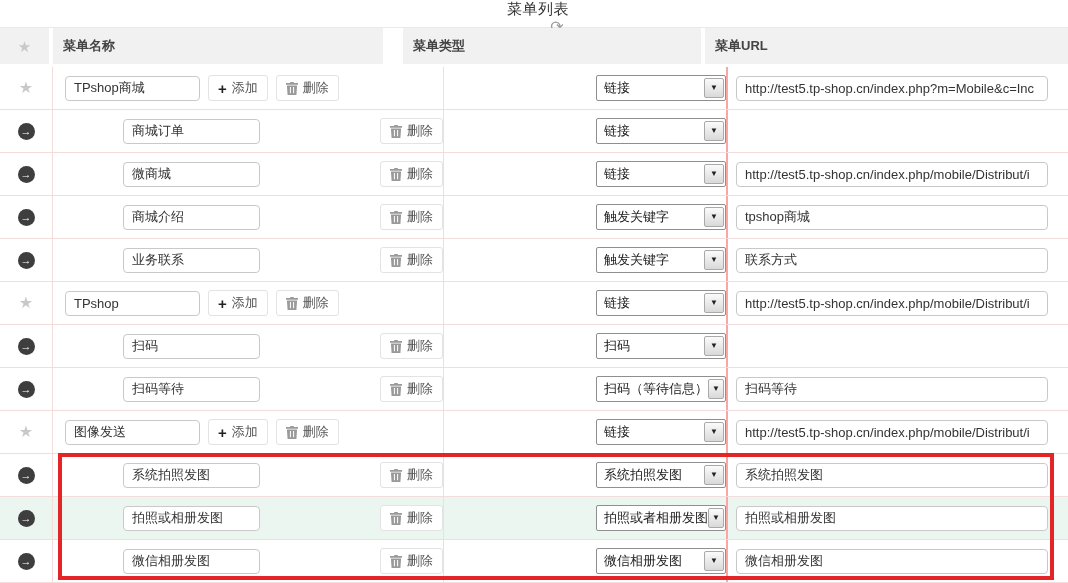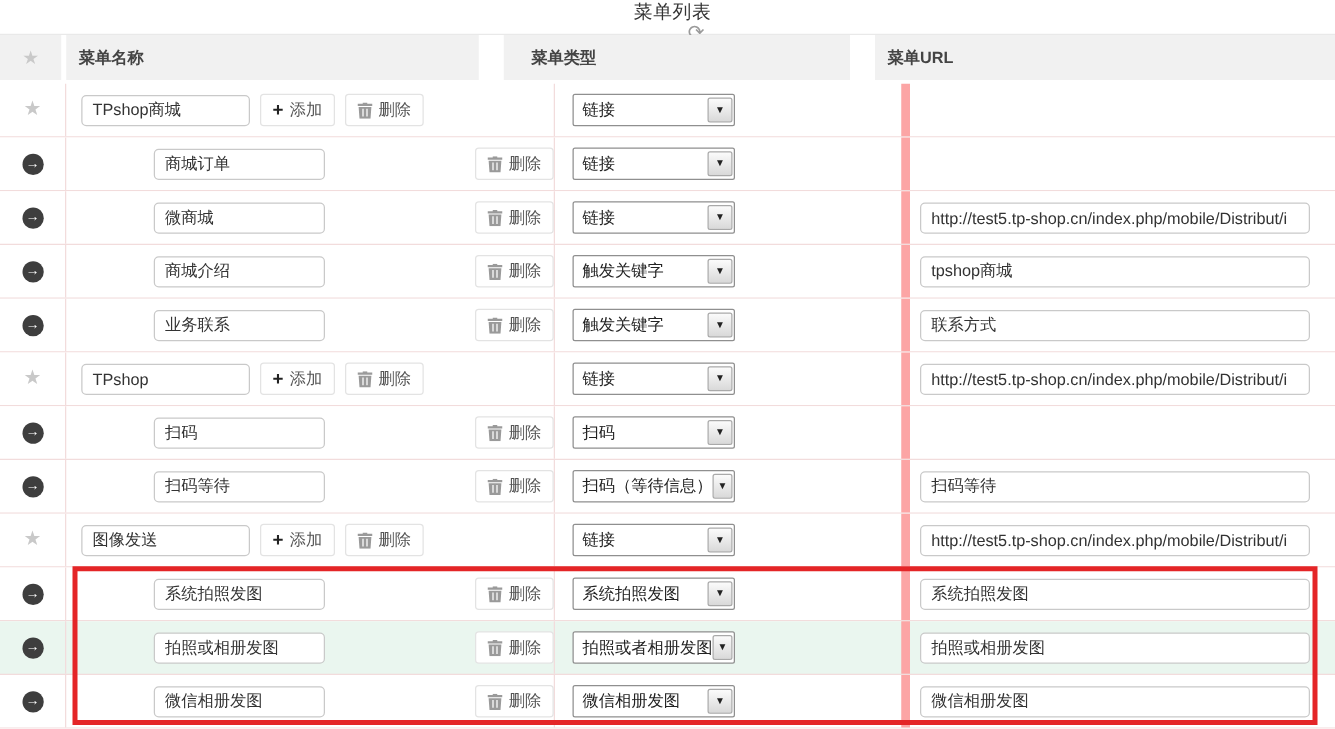--- a/index.html
+++ b/index.html
@@ -10,31 +10,31 @@
   
   .topbar { height:27px; display:flex; align-items:center; padding-left:8px;flex-direction:column; }
   .page-title { font-size:15px; color:#333; letter-spacing:0.5px; }
   .refresh { margin-left:38px; font-size:16px; color:#9a9a9a; cursor:pointer; line-height:1; }
 
   
   .thead { display:flex; height:37px; margin-bottom:3px; border-top:1px solid #e9e9e9; }
   .hc { background:#f1f1f1; display:flex; align-items:center; font-size:13px; font-weight:bold; color:#444; }
   .h-star { width:49px; margin-right:4px; justify-content:center; }
   .h-name { width:330px; margin-right:20px; padding-left:10px; }
-  .h-type { width:277px; margin-right:20px; padding-left:22px; }
+  .h-type { width:298px; margin-right:4px; padding-left:10px; }
   .h-url  { flex:1; padding-left:10px; }
   .h-star .star { font-size:15px; }
 
   
   .row { display:flex; height:43px; border-bottom:1px solid #f2dcdc; background:#fff; }
   .row.hl { background:#eaf6ef; }
   .cell { display:flex; align-items:center; height:100%; }
   .c-star { width:53px; border-right:1px solid #f2dcdc; justify-content:center; }
   .c-name { width:391px; border-right:1px solid #f2dcdc; }
-  .c-type { width:284px; border-right:7px solid #fca5a5; padding-left:14px; }
+  .c-type { width:284px; border-right:2px solid #fca5a5; padding-left:14px;justify-content:flex-end; }
   .c-url  { flex:1; padding-left:8px; }
   .row.top .c-name { padding-left:12px; }
   .row.sub .c-name { padding-left:70px;justify-content:space-between; }
 
   .star { color:#c9c9c9; font-size:16px; line-height:1; }
   .arrow { width:17px; height:17px; border-radius:50%; background:#3e3e3e; display:flex; align-items:center; justify-content:center; }
   .arrow-glyph { color:#fff; font-size:11px; font-weight:bold; line-height:1; }
 
   .txt { height:25px; border:1px solid #c9c9c9; border-radius:4px; padding:0 8px; font-size:13px; color:#333; outline:none; background:#fff; font-family:inherit; }
   .row.top .name-input { width:135px; }
@@ -98,20 +98,23 @@
       </button>
     </div>
     <div class="cell c-type">
       <div class="sel">
         <span class="sel-label">链接</span>
         <span class="sel-btn">
               <span class="tri">▼</span>
             </span>
       </div>
     </div>
+    <div class="cell c-url">
+      <input class="txt url-input" value="http://test5.tp-shop.cn/index.php?m=Mobile&amp;c=Inc" style="">
+    </div>
   </div>
       <div class="row sub">
     <div class="cell c-star">
 
       <span class="arrow">
             <span class="arrow-glyph">→</span>
           </span>
     </div>
     <div class="cell c-name">
       <input class="txt name-input" value="商城订单" style="">

